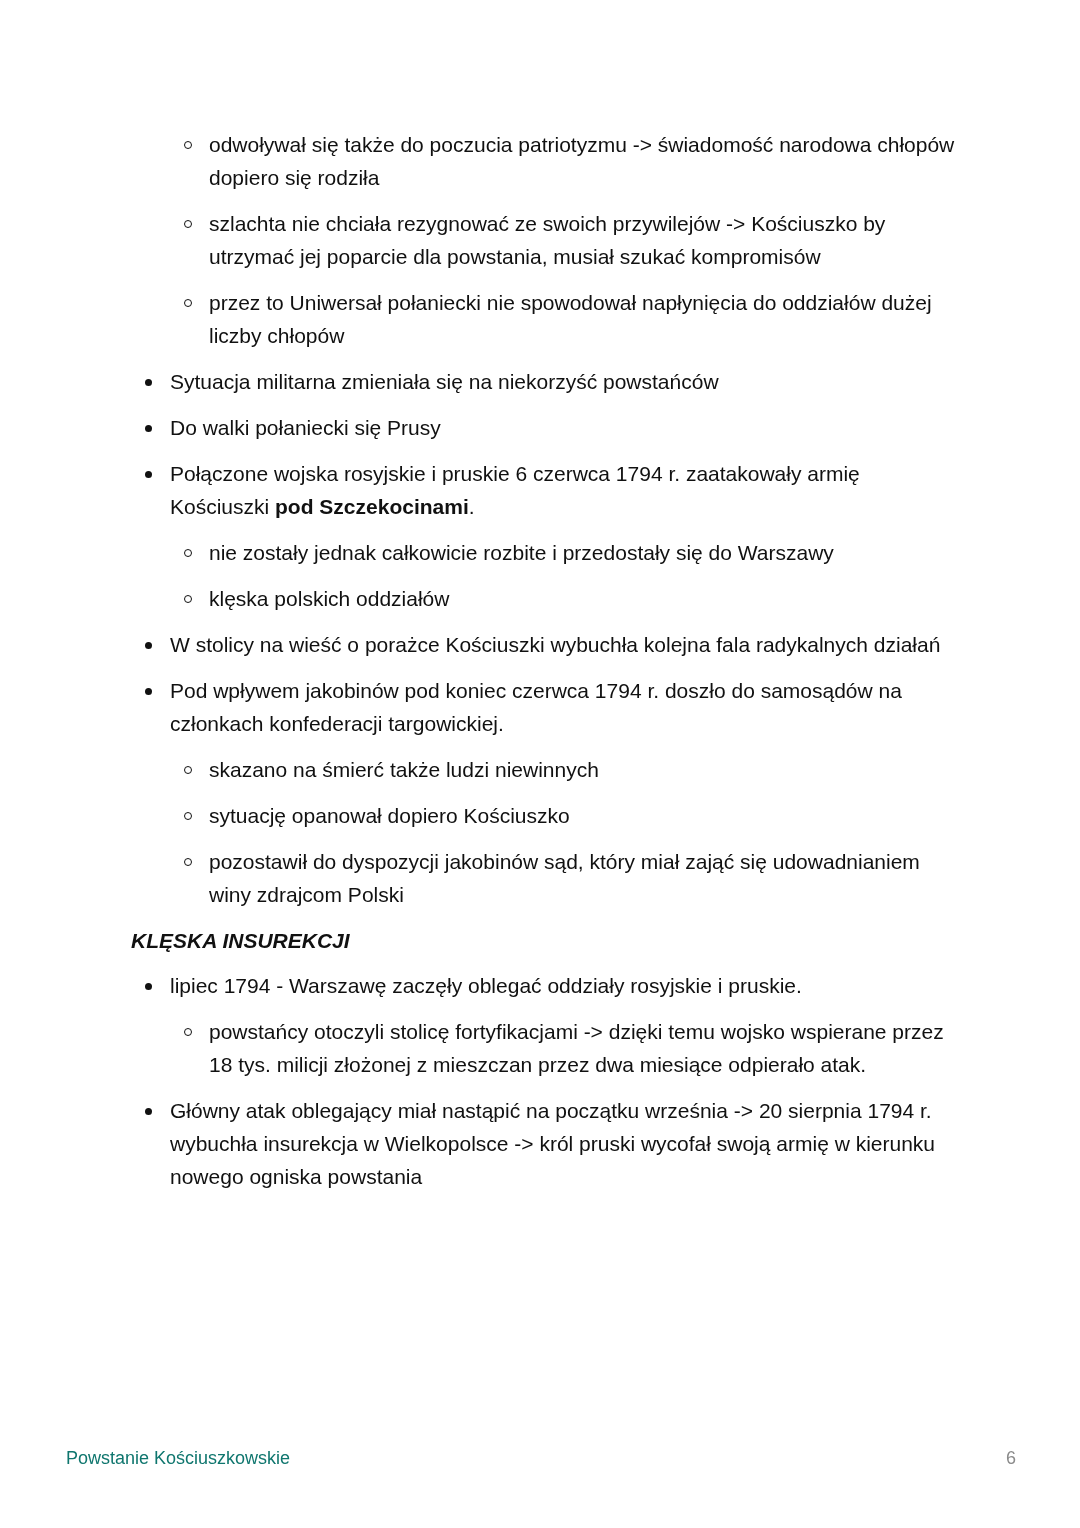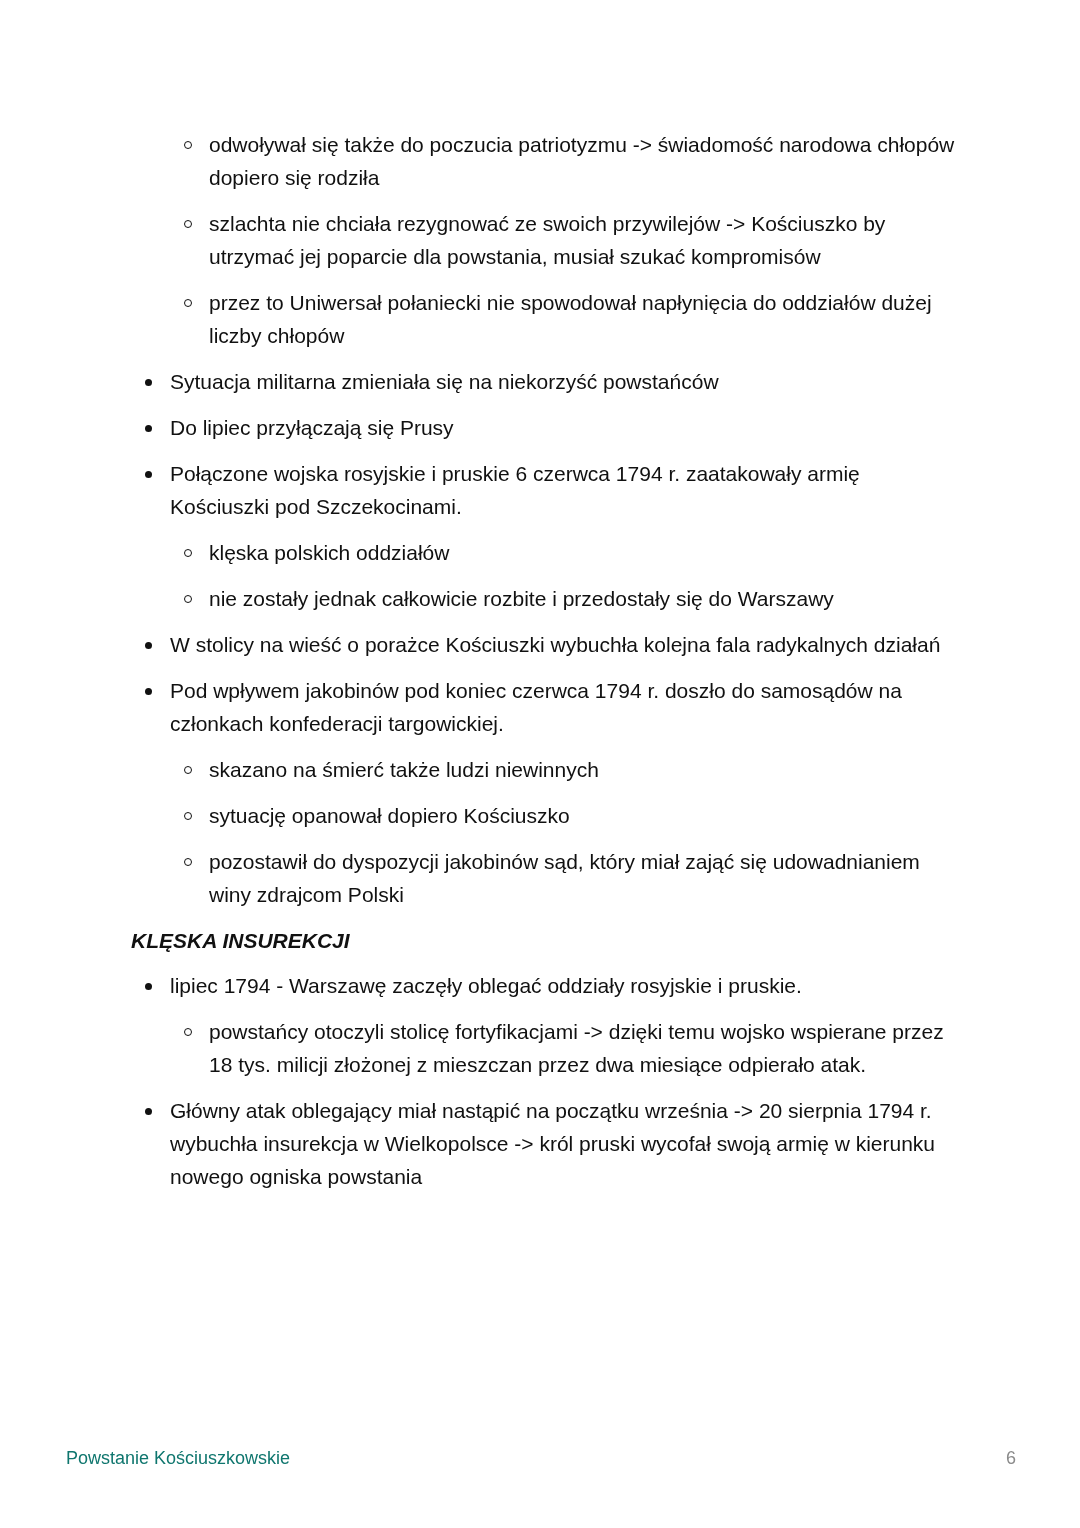--- a/index.html
+++ b/index.html
@@ -72,21 +72,21 @@
       margin-top: 13px;
     }
     .l1 .l2 > li:last-child {
       margin-bottom: 0;
     }
     .heading {
       font-weight: bold;
       margin: 0 0 12px 0;
       font-style: italic;
     }
-    b { font-weight: normal; }
+    b { font-weight: bold; }
     .footer-title {
       position: absolute;
       left: 66px;
       top: 1448px;
       font-size: 18px;
       color: #0f766e;
     }
     .footer-page {
       position: absolute;
       right: 64px;
@@ -102,26 +102,26 @@
   <div class="content">
 
     <ul class="l2">
       <li>odwoływał się także do poczucia patriotyzmu -&gt; świadomość narodowa chłopów dopiero się rodziła</li>
       <li>szlachta nie chciała rezygnować ze swoich przywilejów -&gt; Kościuszko by utrzymać jej poparcie dla powstania, musiał szukać kompromisów</li>
       <li>przez to Uniwersał połaniecki nie spowodował napłynięcia do oddziałów dużej liczby chłopów</li>
     </ul>
 
     <ul class="l1">
       <li>Sytuacja militarna zmieniała się na niekorzyść powstańców</li>
-      <li>Do lipiec przyłączają się Prusy</li>
+      <li>Do walki połaniecki się Prusy</li>
       <li>
         <span>Połączone wojska rosyjskie i pruskie 6 czerwca 1794 r. zaatakowały armię Kościuszki </span><b>pod Szczekocinami</b><span>.</span>
         <ul class="l2">
+          <li>nie zostały jednak całkowicie rozbite i przedostały się do Warszawy</li>
           <li>klęska polskich oddziałów</li>
-          <li>nie zostały jednak całkowicie rozbite i przedostały się do Warszawy</li>
         </ul>
       </li>
       <li>W stolicy na wieść o porażce Kościuszki wybuchła kolejna fala radykalnych działań</li>
       <li>
         <span>Pod wpływem jakobinów pod koniec czerwca 1794 r. doszło do samosądów na członkach konfederacji targowickiej.</span>
         <ul class="l2">
           <li>skazano na śmierć także ludzi niewinnych</li>
           <li>sytuację opanował dopiero Kościuszko</li>
           <li>pozostawił do dyspozycji jakobinów sąd, który miał zająć się udowadnianiem winy zdrajcom Polski</li>
         </ul>

